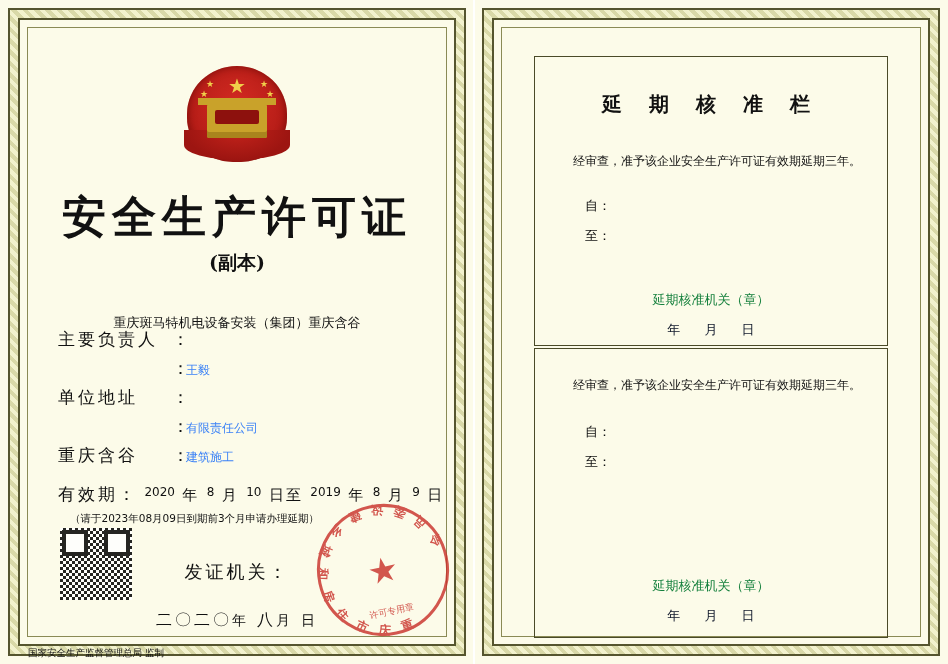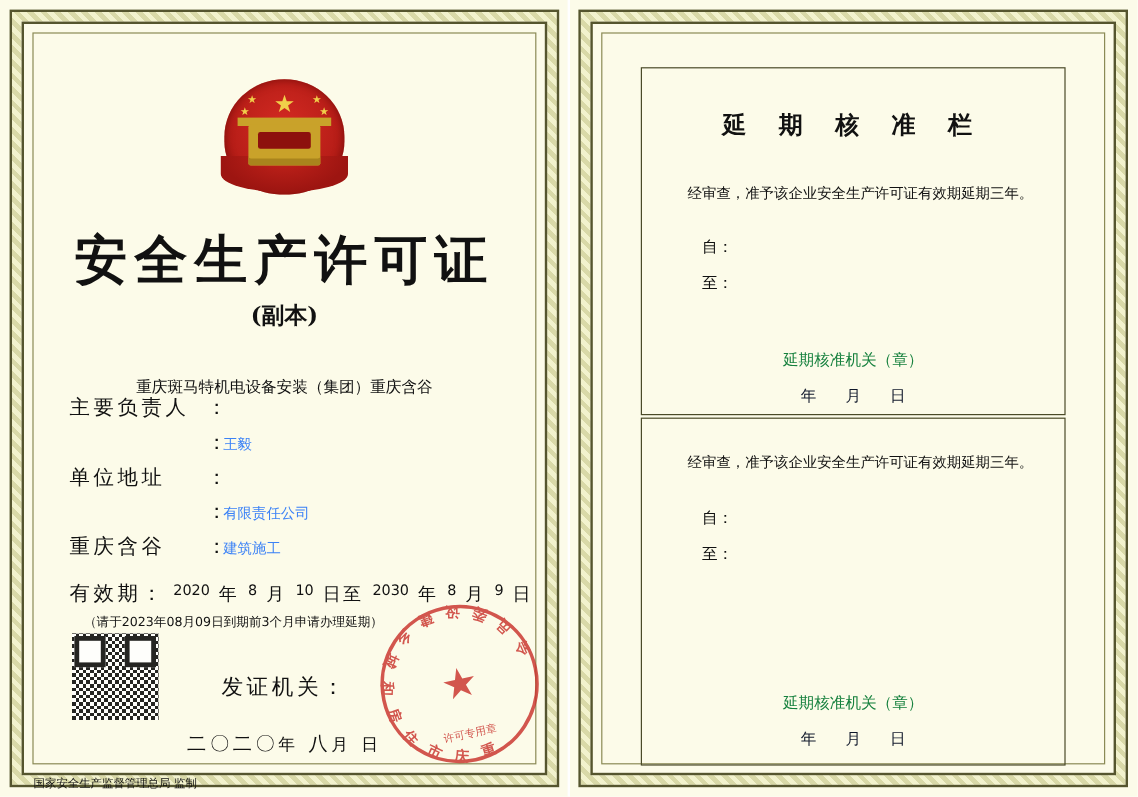--- a/index.html
+++ b/index.html
@@ -466,21 +466,21 @@
           </div>
 
           <div class="validity">
             <span class="lbl">有效期</span><span>：</span>
             <span class="num">2020</span>
             <span class="unit">年</span>
             <span class="num">8</span>
             <span class="unit">月</span>
             <span class="num">10</span>
             <span class="unit">日</span><span class="unit">至</span>
-            <span class="num">2030</span>
+            <span class="num">2019</span>
             <span class="unit">年</span>
             <span class="num">8</span>
             <span class="unit">月</span>
             <span class="num">9</span>
             <span class="unit">日</span>
           </div>
 
           <div class="note">（请于2023年08月09日到期前3个月申请办理延期）</div>
 
           <div class="qr"></div>

